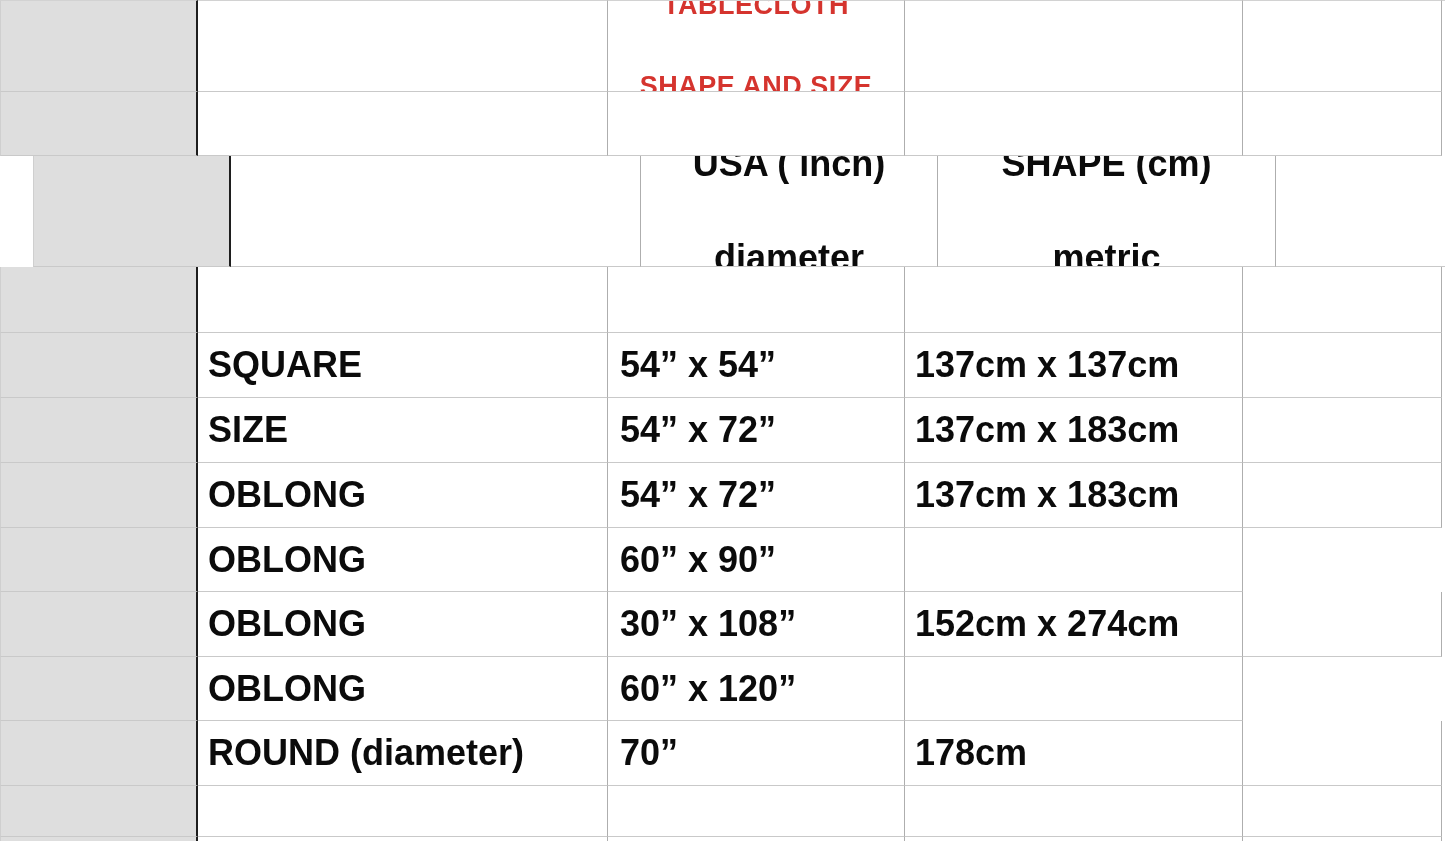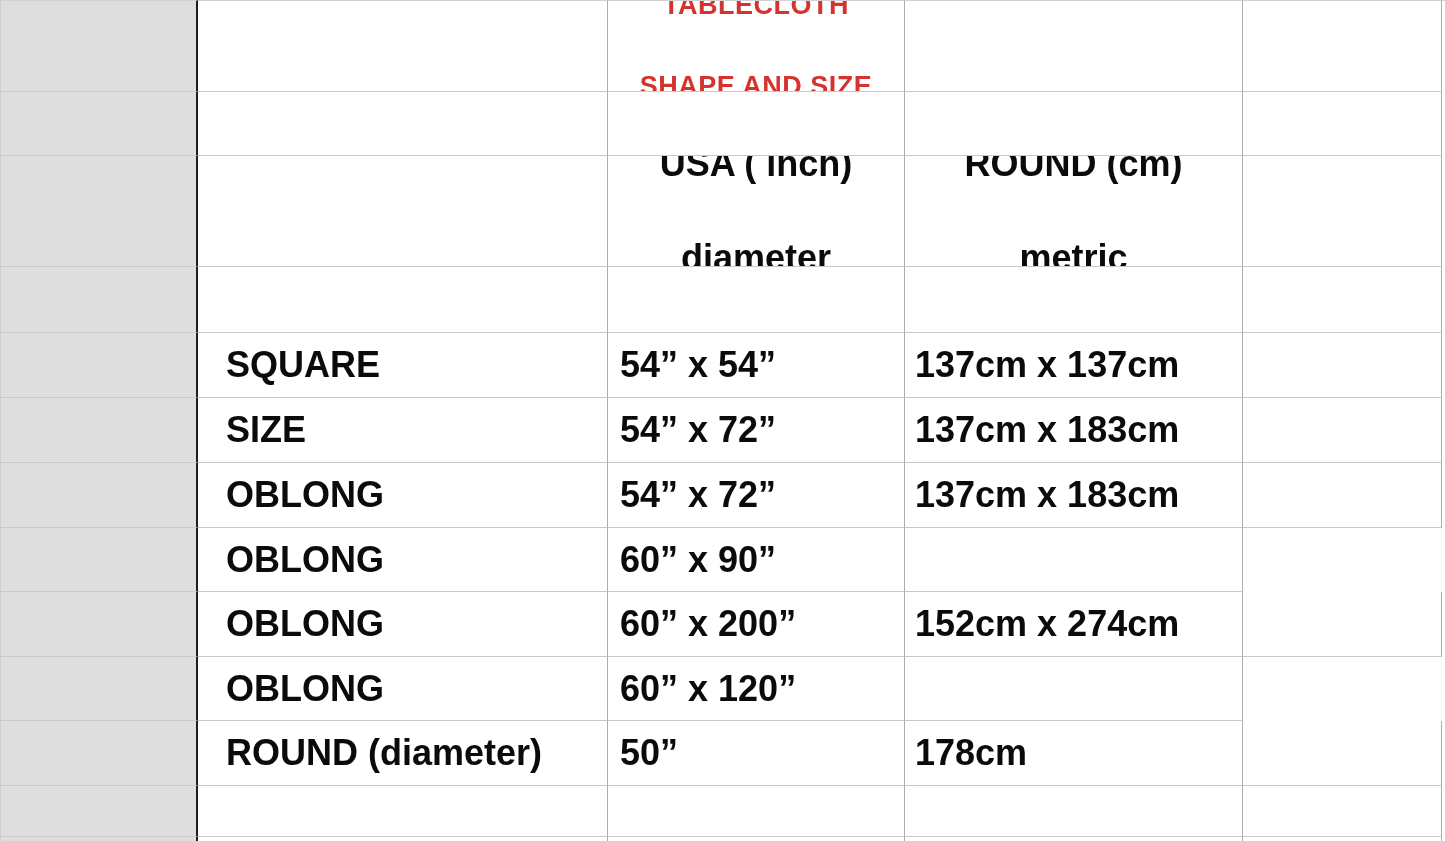--- a/index.html
+++ b/index.html
@@ -16,21 +16,21 @@
     font-family: "Liberation Sans", sans-serif;
     font-weight: bold;
     color: #0b0b0b;
   }
   .row {
     display: grid;
     grid-template-columns: 198px 410px 297px 338px 199px 3px;
   }
   .h92  { height: 92px; }
   .h64  { height: 64px; }
-  .h111 { height: 111px; }
+  .h111 { height: 111px; padding-left: 33px; }
   .h66  { height: 66px; }
   .h65  { height: 65px; }
   .h51  { height: 51px; }
   .h4   { height: 4px; }
 
   .cell {
     box-sizing: border-box;
     overflow: hidden;
   }
   
@@ -79,21 +79,21 @@
     font-size: 36px;
     line-height: 50px;
   }
 
   
   .data-cell {
     display: flex;
     align-items: center;
     font-size: 36px;
   }
-  .pad-shape  { padding-left: 28px; }
+  .pad-shape  { padding-left: 10px; }
   .pad-usa    { padding-left: 12px; }
   .pad-canada { padding-left: 10px; }
 </style>
 </head>
 <body>
 
 <div class="screen">
 
   <div class="row h92 row-first">
     <div class="cell g"></div>
@@ -117,21 +117,21 @@
   </div>
 
   <div class="row h111">
     <div class="cell g"></div>
     <div class="cell w vr"></div>
     <div class="cell w vr hdr-cell">
       <div class="hdr-line">USA ( inch)</div>
       <div class="hdr-line">diameter</div>
     </div>
     <div class="cell w vr hdr-cell">
-      <div class="hdr-line">ROUND (cm)</div>
+      <div class="hdr-line">SHAPE (cm)</div>
       <div class="hdr-line">metric</div>
     </div>
     <div class="cell w vr"></div>
     <div class="cell"></div>
   </div>
 
   <div class="row h66">
     <div class="cell g"></div>
     <div class="cell w vr"></div>
     <div class="cell w vr"></div>
@@ -171,38 +171,38 @@
     <div class="cell g"></div>
     <div class="cell w vr data-cell pad-shape">OBLONG</div>
     <div class="cell w vr data-cell pad-usa">60” x 90”</div>
     <div class="cell w vr"></div>
     <div class="cell"></div>
   </div>
 
   <div class="row h65">
     <div class="cell g"></div>
     <div class="cell w vr data-cell pad-shape">OBLONG</div>
-    <div class="cell w vr data-cell pad-usa">60” x 200”</div>
+    <div class="cell w vr data-cell pad-usa">30” x 108”</div>
     <div class="cell w vr data-cell pad-canada">152cm x 274cm</div>
     <div class="cell w vr"></div>
     <div class="cell"></div>
   </div>
 
   <div class="row h64">
     <div class="cell g"></div>
     <div class="cell w vr data-cell pad-shape">OBLONG</div>
     <div class="cell w vr data-cell pad-usa">60” x 120”</div>
     <div class="cell w vr"></div>
     <div class="cell"></div>
   </div>
 
   <div class="row h65">
     <div class="cell g"></div>
     <div class="cell w vr data-cell pad-shape">ROUND (diameter)</div>
-    <div class="cell w vr data-cell pad-usa">50”</div>
+    <div class="cell w vr data-cell pad-usa">70”</div>
     <div class="cell w vr data-cell pad-canada">178cm</div>
     <div class="cell w vr"></div>
     <div class="cell"></div>
   </div>
 
   <div class="row h51">
     <div class="cell g"></div>
     <div class="cell w vr"></div>
     <div class="cell w vr"></div>
     <div class="cell w vr"></div>

